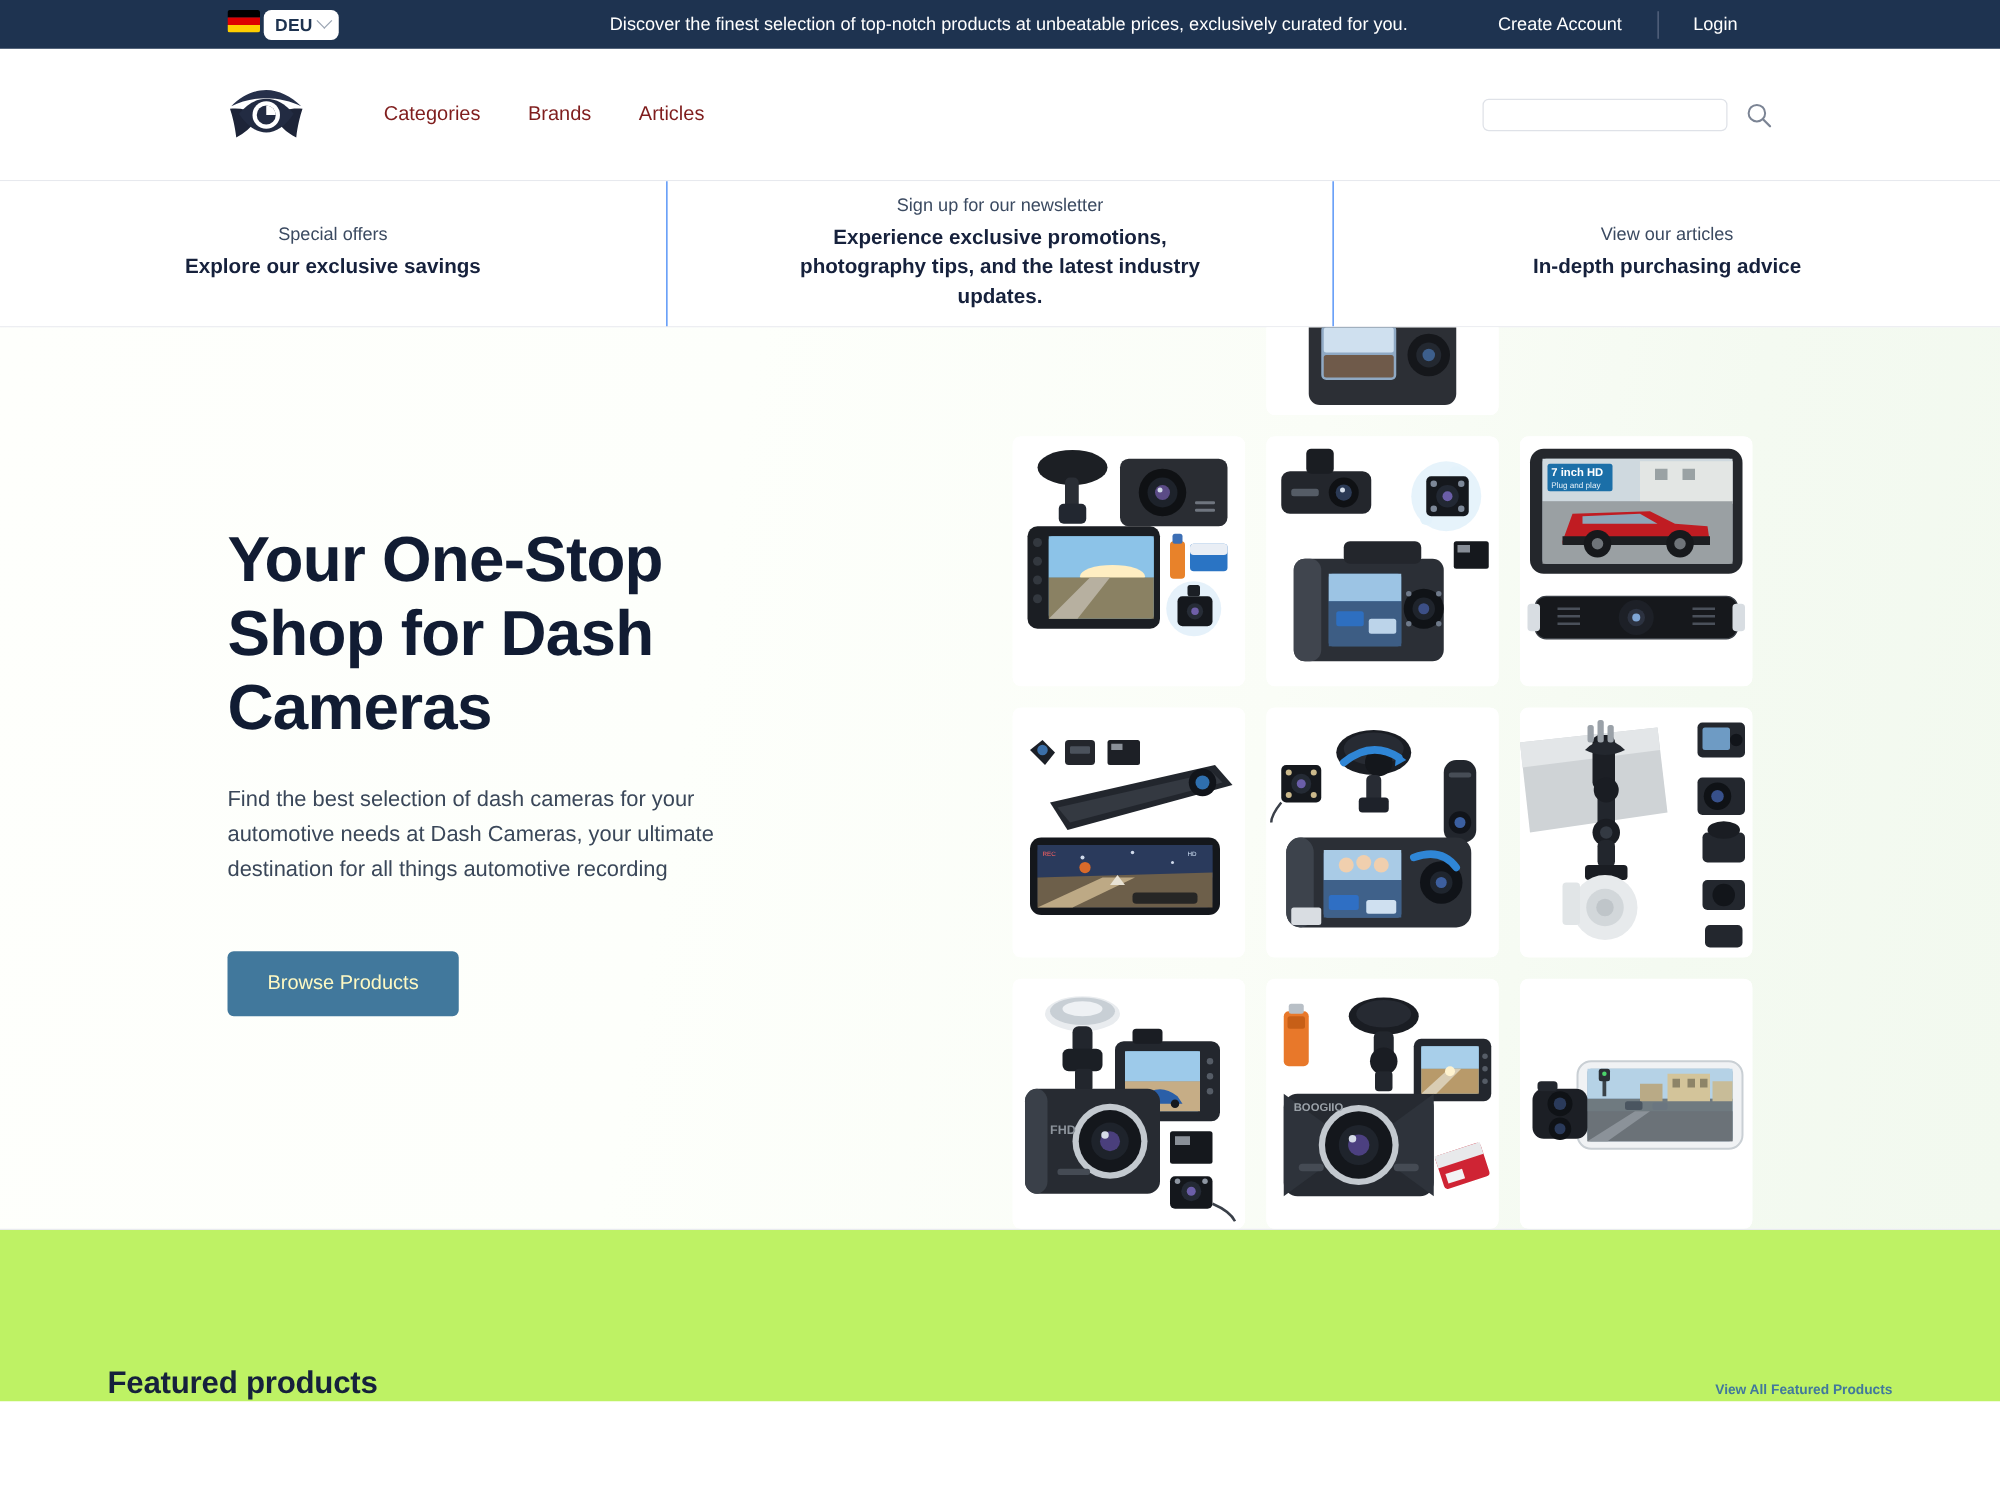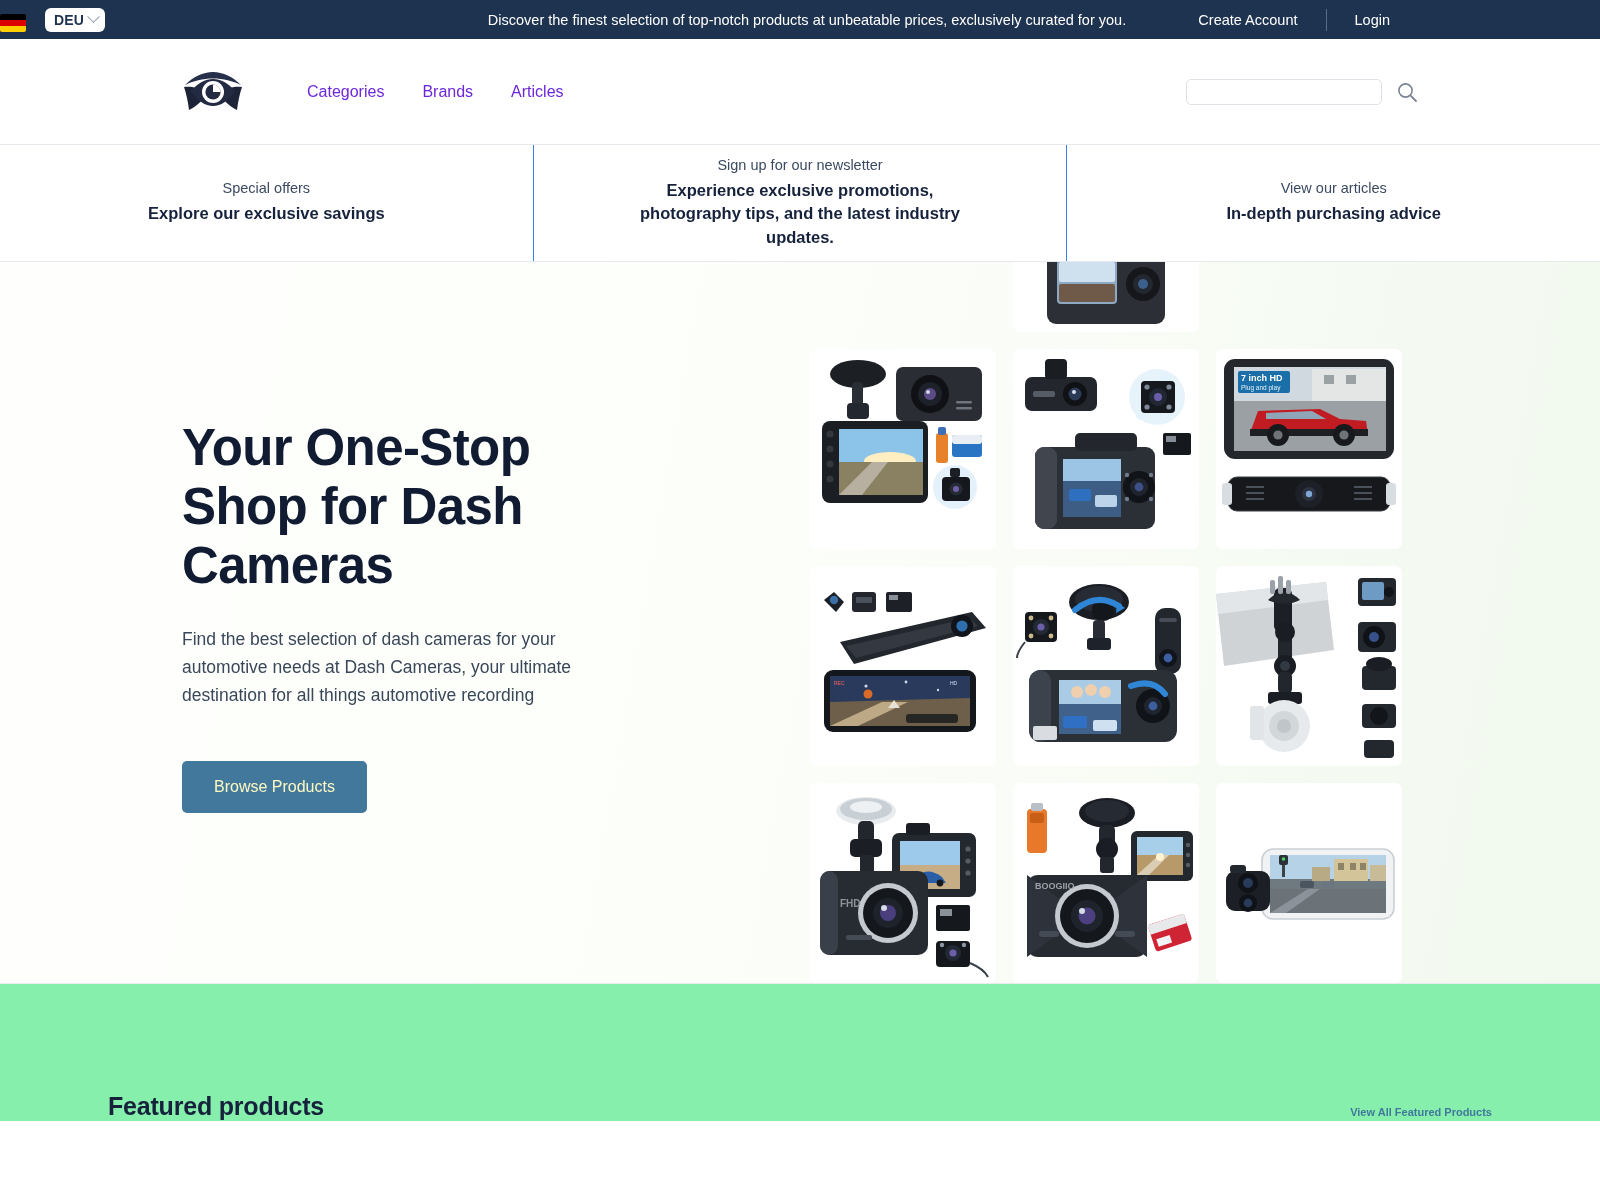--- a/index.html
+++ b/index.html
@@ -16,22 +16,23 @@
   .topbar {
     height: 39px;
     background: #1e3350;
     color: #ffffff;
     display: flex;
     align-items: center;
     position: relative;
   }
   .topbar-left {
     display: flex;
-    align-items: flex-end;
-    gap: 19px;
+    align-items: flex-start;
+    gap: 3px;
+    margin-left: 182px;
   }
   .flag {
     width: 26px;
     height: 18px;
     border-radius: 2px;
     overflow: hidden;
     display: block;
     flex: 0 0 auto;
   }
   .flag span { display: block; height: 6px; width: 100%; }
@@ -100,21 +101,21 @@
     display: flex; align-items: center; justify-content: center;
     cursor: pointer;
   }
   .nav {
     display: flex;
     align-items: center;
     gap: 38px;
     margin-left: 63px;
   }
   .nav a {
-    color: #6d28d9;
+    color: #7f1d1d;
     text-decoration: none;
     font-size: 16px;
     cursor: pointer;
     text-align: right;
   }
   .search-wrap {
     margin-left: auto;
     display: flex;
     align-items: center;
     gap: 14px;
@@ -235,26 +236,26 @@
     overflow: hidden;
     display: flex;
     align-items: center;
     justify-content: center;
     cursor: pointer;
   }
   .tile svg { display: block; }
 
   
   .featured {
-    padding: 0 108px;
+    padding: 0 86px;
     padding-top: 108px;
     display: flex;
     align-items: flex-end;
     justify-content: space-between;
-    background: #86efac;
+    background: #bef264;
   }
   .featured-title {
     font-size: 25px;
     font-weight: 700;
     color: #16213c;
     letter-spacing: -0.2px;
   }
   .featured-link {
     font-size: 11px;
     font-weight: 600;

